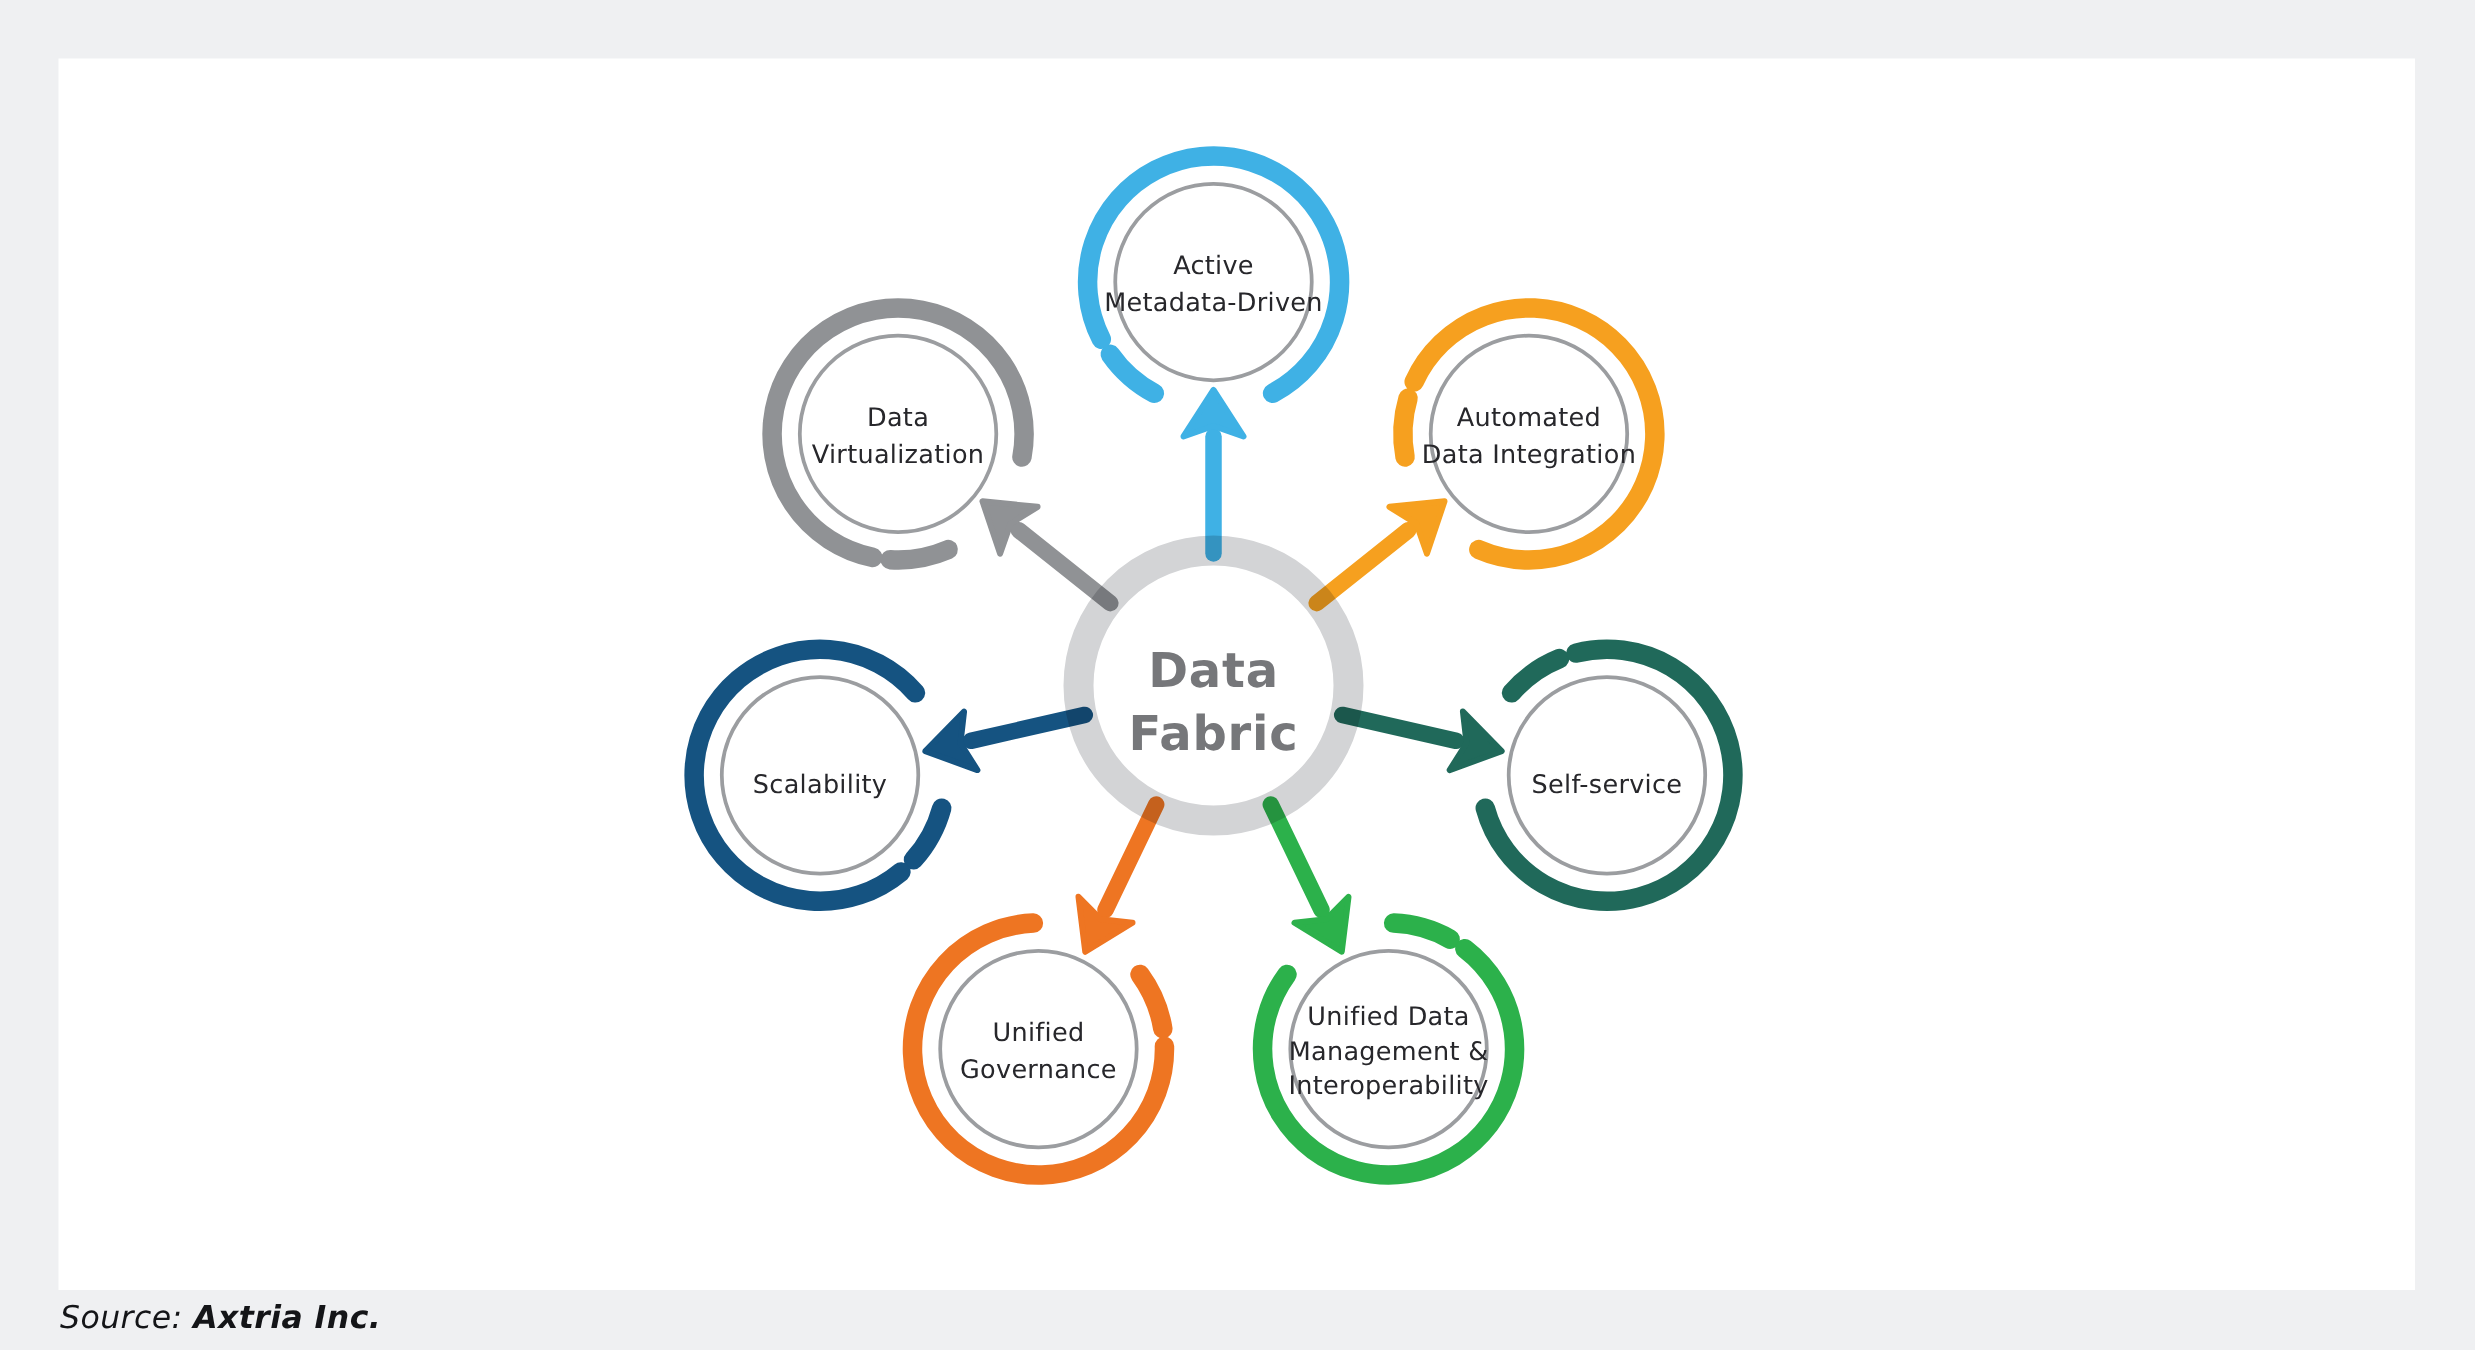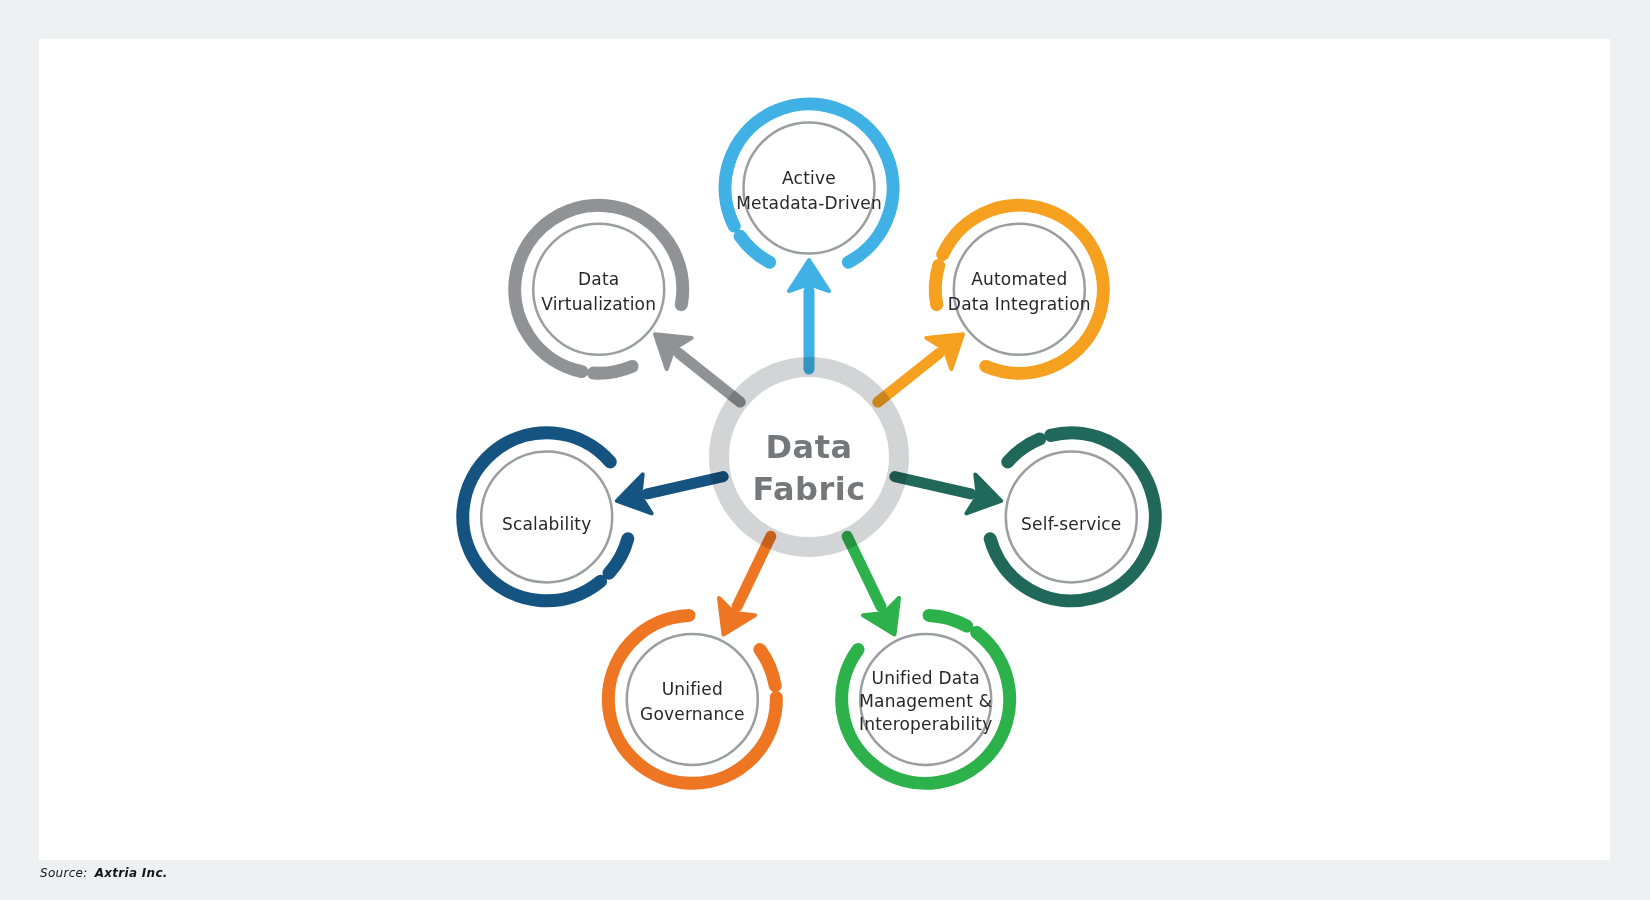--- a/index.html
+++ b/index.html
@@ -39,21 +39,21 @@
     font-size: 17px;
     letter-spacing: 0.2px;
   }
   .arrow-shaft {
     mix-blend-mode: multiply;
   }
   .source-line {
     position: absolute;
     left: 40px;
     top: 866px;
-    font-size: 12px;
+    font-size: 21px;
     font-style: italic;
     letter-spacing: 0.3px;
     white-space: nowrap;
   }
   .source-line .source-prefix {
     font-weight: normal;
     margin-right: 7px;
   }
   .source-line .source-name {
     font-weight: bold;

